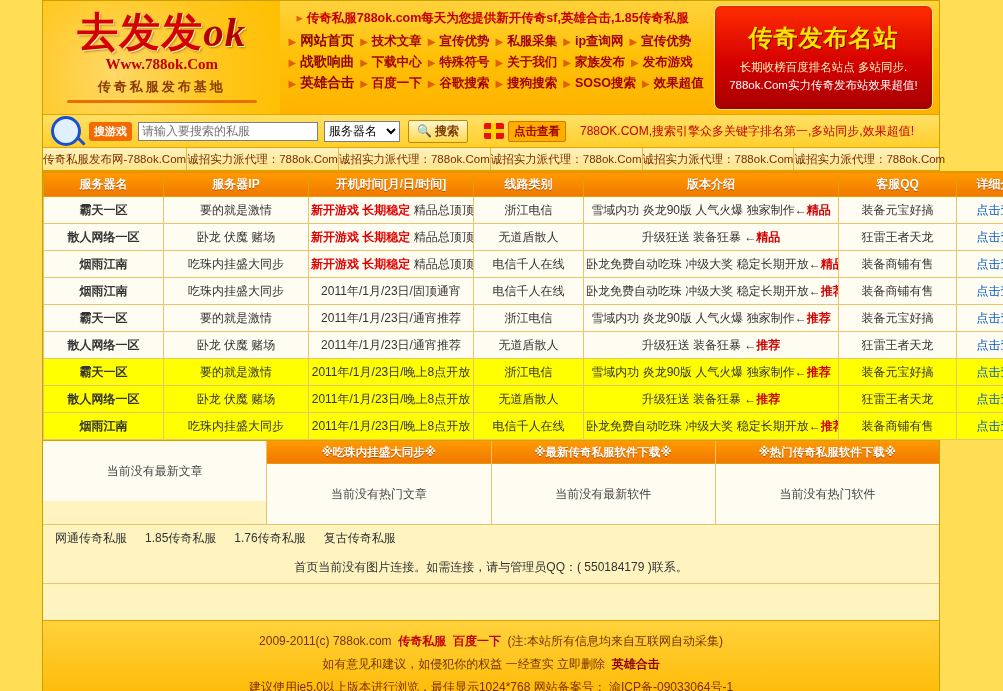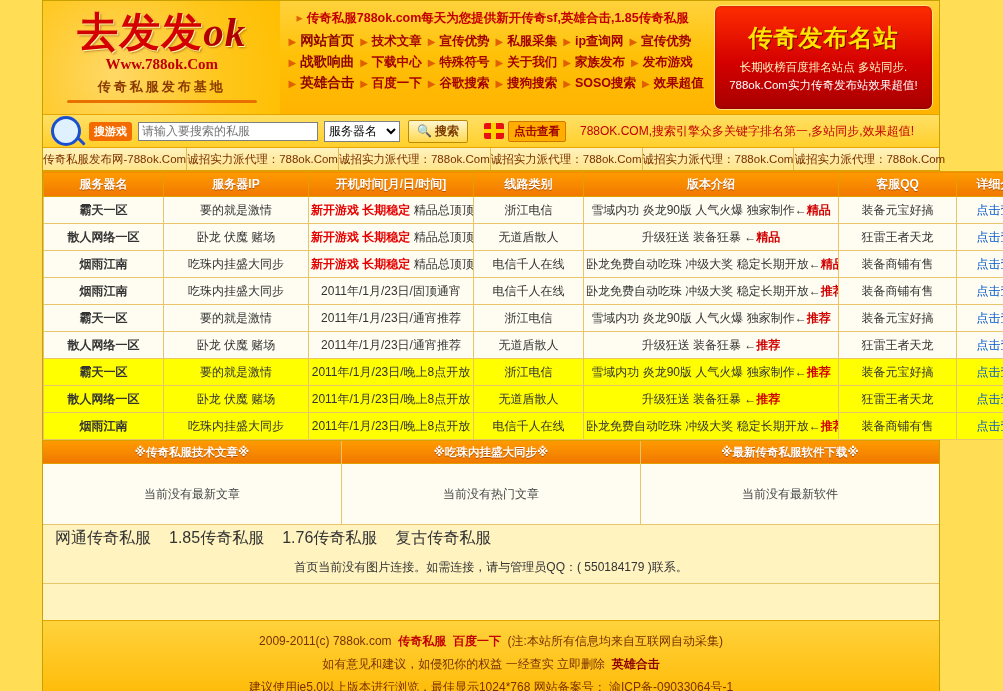--- a/index.html
+++ b/index.html
@@ -184,21 +184,21 @@
   }
   .panel-b{
     height:60px;display:flex;align-items:center;justify-content:center;
     background:#fffdf2;color:#444;font-size:12px;
   }
 
   
   .linkstrip{
     height:26px;display:flex;align-items:center;gap:18px;
     padding-left:12px;background:#fff3c0;border-top:1px solid #e8c46a;
-    font-size:16px;color:#333;
+    font-size:12px;color:#333;
   }
   .linkstrip span{cursor:pointer;}
   .noticebar{
     height:32px;display:flex;align-items:center;justify-content:center;
     background:#fff3c0;color:#333;font-size:12px;
     border-bottom:1px solid #e8c46a;
   }
   .spacer{height:36px;background:#fff3c0;}
 
   
@@ -452,30 +452,33 @@
         <td class="line">电信千人在线</td>
         <td class="ver"><span>卧龙免费自动吃珠 冲级大奖 稳定长期开放←</span><span class="tag">推荐</span></td>
         <td class="qq">装备商铺有售</td>
         <td class="detail"><a href="#">点击查看</a></td>
       </tr>
     </tbody>
   </table>
 
   <div class="panels">
     <div class="panel">
-      <div class="panel-h">※传奇私服技术文章※</div>
       <div class="panel-b">当前没有最新文章</div>
     </div>
     <div class="panel">
       <div class="panel-h">※吃珠内挂盛大同步※</div>
       <div class="panel-b">当前没有热门文章</div>
     </div>
     <div class="panel">
       <div class="panel-h">※最新传奇私服软件下载※</div>
       <div class="panel-b">当前没有最新软件</div>
+    </div>
+    <div class="panel">
+      <div class="panel-h">※热门传奇私服软件下载※</div>
+      <div class="panel-b">当前没有热门软件</div>
     </div>
   </div>
 
   <div class="linkstrip">
     <span>网通传奇私服</span>
     <span>1.85传奇私服</span>
     <span>1.76传奇私服</span>
     <span>复古传奇私服</span>
   </div>
 

